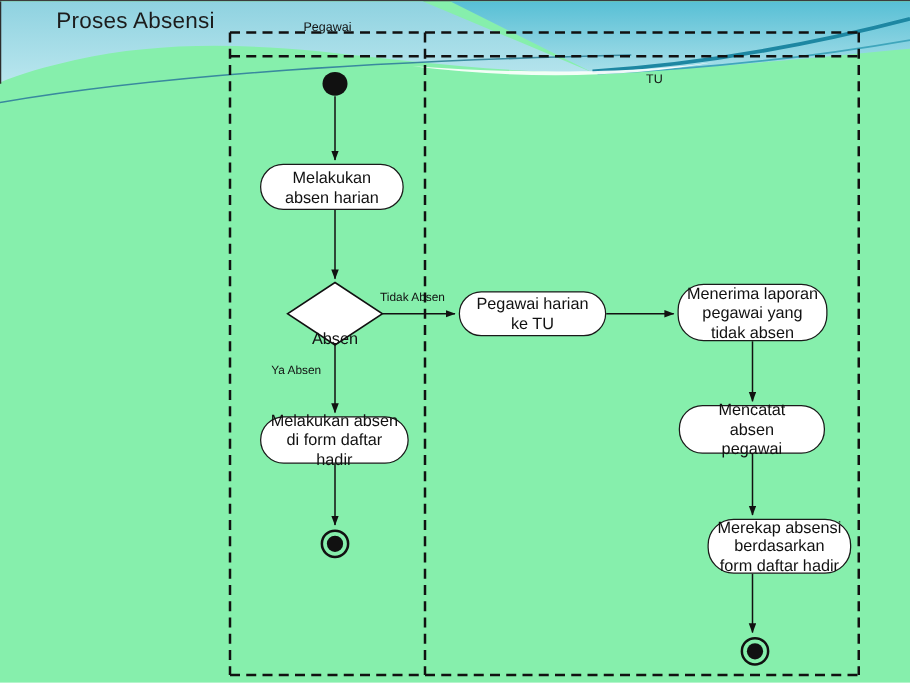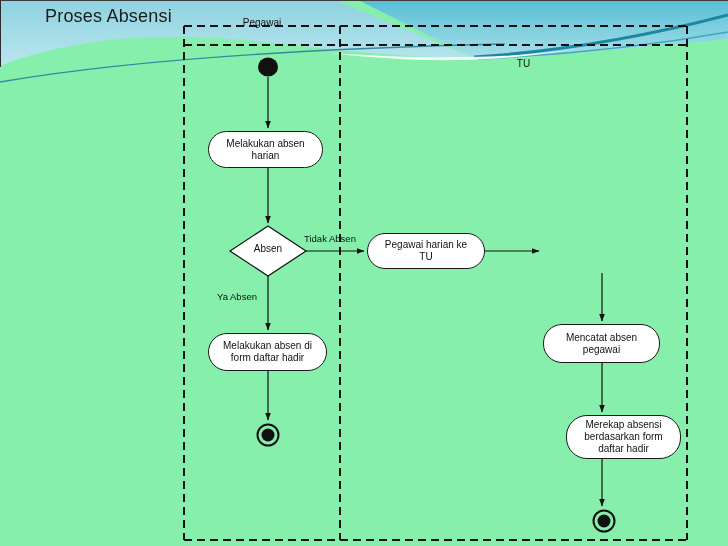--- a/index.html
+++ b/index.html
@@ -28,37 +28,37 @@
   }
   .lane-label.pegawai{left:184px;top:16px;width:156px;}
   .lane-label.tu{left:350px;top:29px;width:347px;margin-top:28px;}
   .activity{
     position:absolute;
     background:#fff;
     border:1.4px solid #1a1a1a;
     border-radius:19px;
     display:flex;align-items:center;justify-content:center;
     text-align:center;
-    font-size:10px;line-height:1.2;color:#111;
+    font-size:13px;line-height:1.2;color:#111;
     box-sizing:border-box;
   }
   .act-harian  {left:208px;top:130px;width:115px;height:37px;padding:0 13px;}
   .act-melapor {left:367px;top:232px;width:118px;height:36px;padding:0 9px;}
   .act-menerima{left:542px;top:226px;width:120px;height:46px;padding:0 6px;border-radius:21px;}
   .act-mencatat{left:543px;top:323px;width:117px;height:39px;padding:0 15px;}
   .act-merekap {left:566px;top:414px;width:115px;height:44px;padding:0 7px;border-radius:21px;}
   .act-form    {left:208px;top:332px;width:119px;height:38px;padding:0 7px;}
   .edge-label{
     position:absolute;font-size:9.5px;color:#111;white-space:nowrap;
   }
   .edge-tidak{left:304px;top:232px;}
   .edge-ya{left:217px;top:290px;}
   .diamond-label{
-    position:absolute;left:230px;top:242px;width:76px;
-    text-align:center;font-size:10px;color:#111;
+    position:absolute;left:230px;top:262px;width:76px;
+    text-align:center;font-size:13px;color:#111;
   }
 </style>
 </head>
 <body>
 
 <div class="slide">
 
   <svg class="deco" width="728" height="165" viewBox="0 0 728 165" aria-hidden="true">
     <defs>
       <linearGradient id="gradLeft" x1="0" y1="0" x2="0" y2="1">
@@ -128,20 +128,21 @@
       <circle cx="604" cy="520" r="10.5" fill="none" stroke="#111" stroke-width="2"></circle>
       <circle cx="604" cy="520" r="6.5" fill="#111"></circle>
     </g>
   </svg>
 
   <div class="lane-label pegawai">Pegawai</div>
   <div class="lane-label tu">TU</div>
 
   <div class="activity act-harian">Melakukan absen harian</div>
   <div class="activity act-melapor">Pegawai harian ke TU</div>
+  <div class="activity act-menerima">Menerima laporan pegawai yang tidak absen</div>
   <div class="activity act-mencatat">Mencatat absen pegawai</div>
   <div class="activity act-merekap">Merekap absensi berdasarkan form daftar hadir</div>
   <div class="activity act-form">Melakukan absen di form daftar hadir</div>
 
   <div class="diamond-label">Absen</div>
   <div class="edge-label edge-tidak">Tidak Absen</div>
   <div class="edge-label edge-ya">Ya Absen</div>
 
 </div>
 

